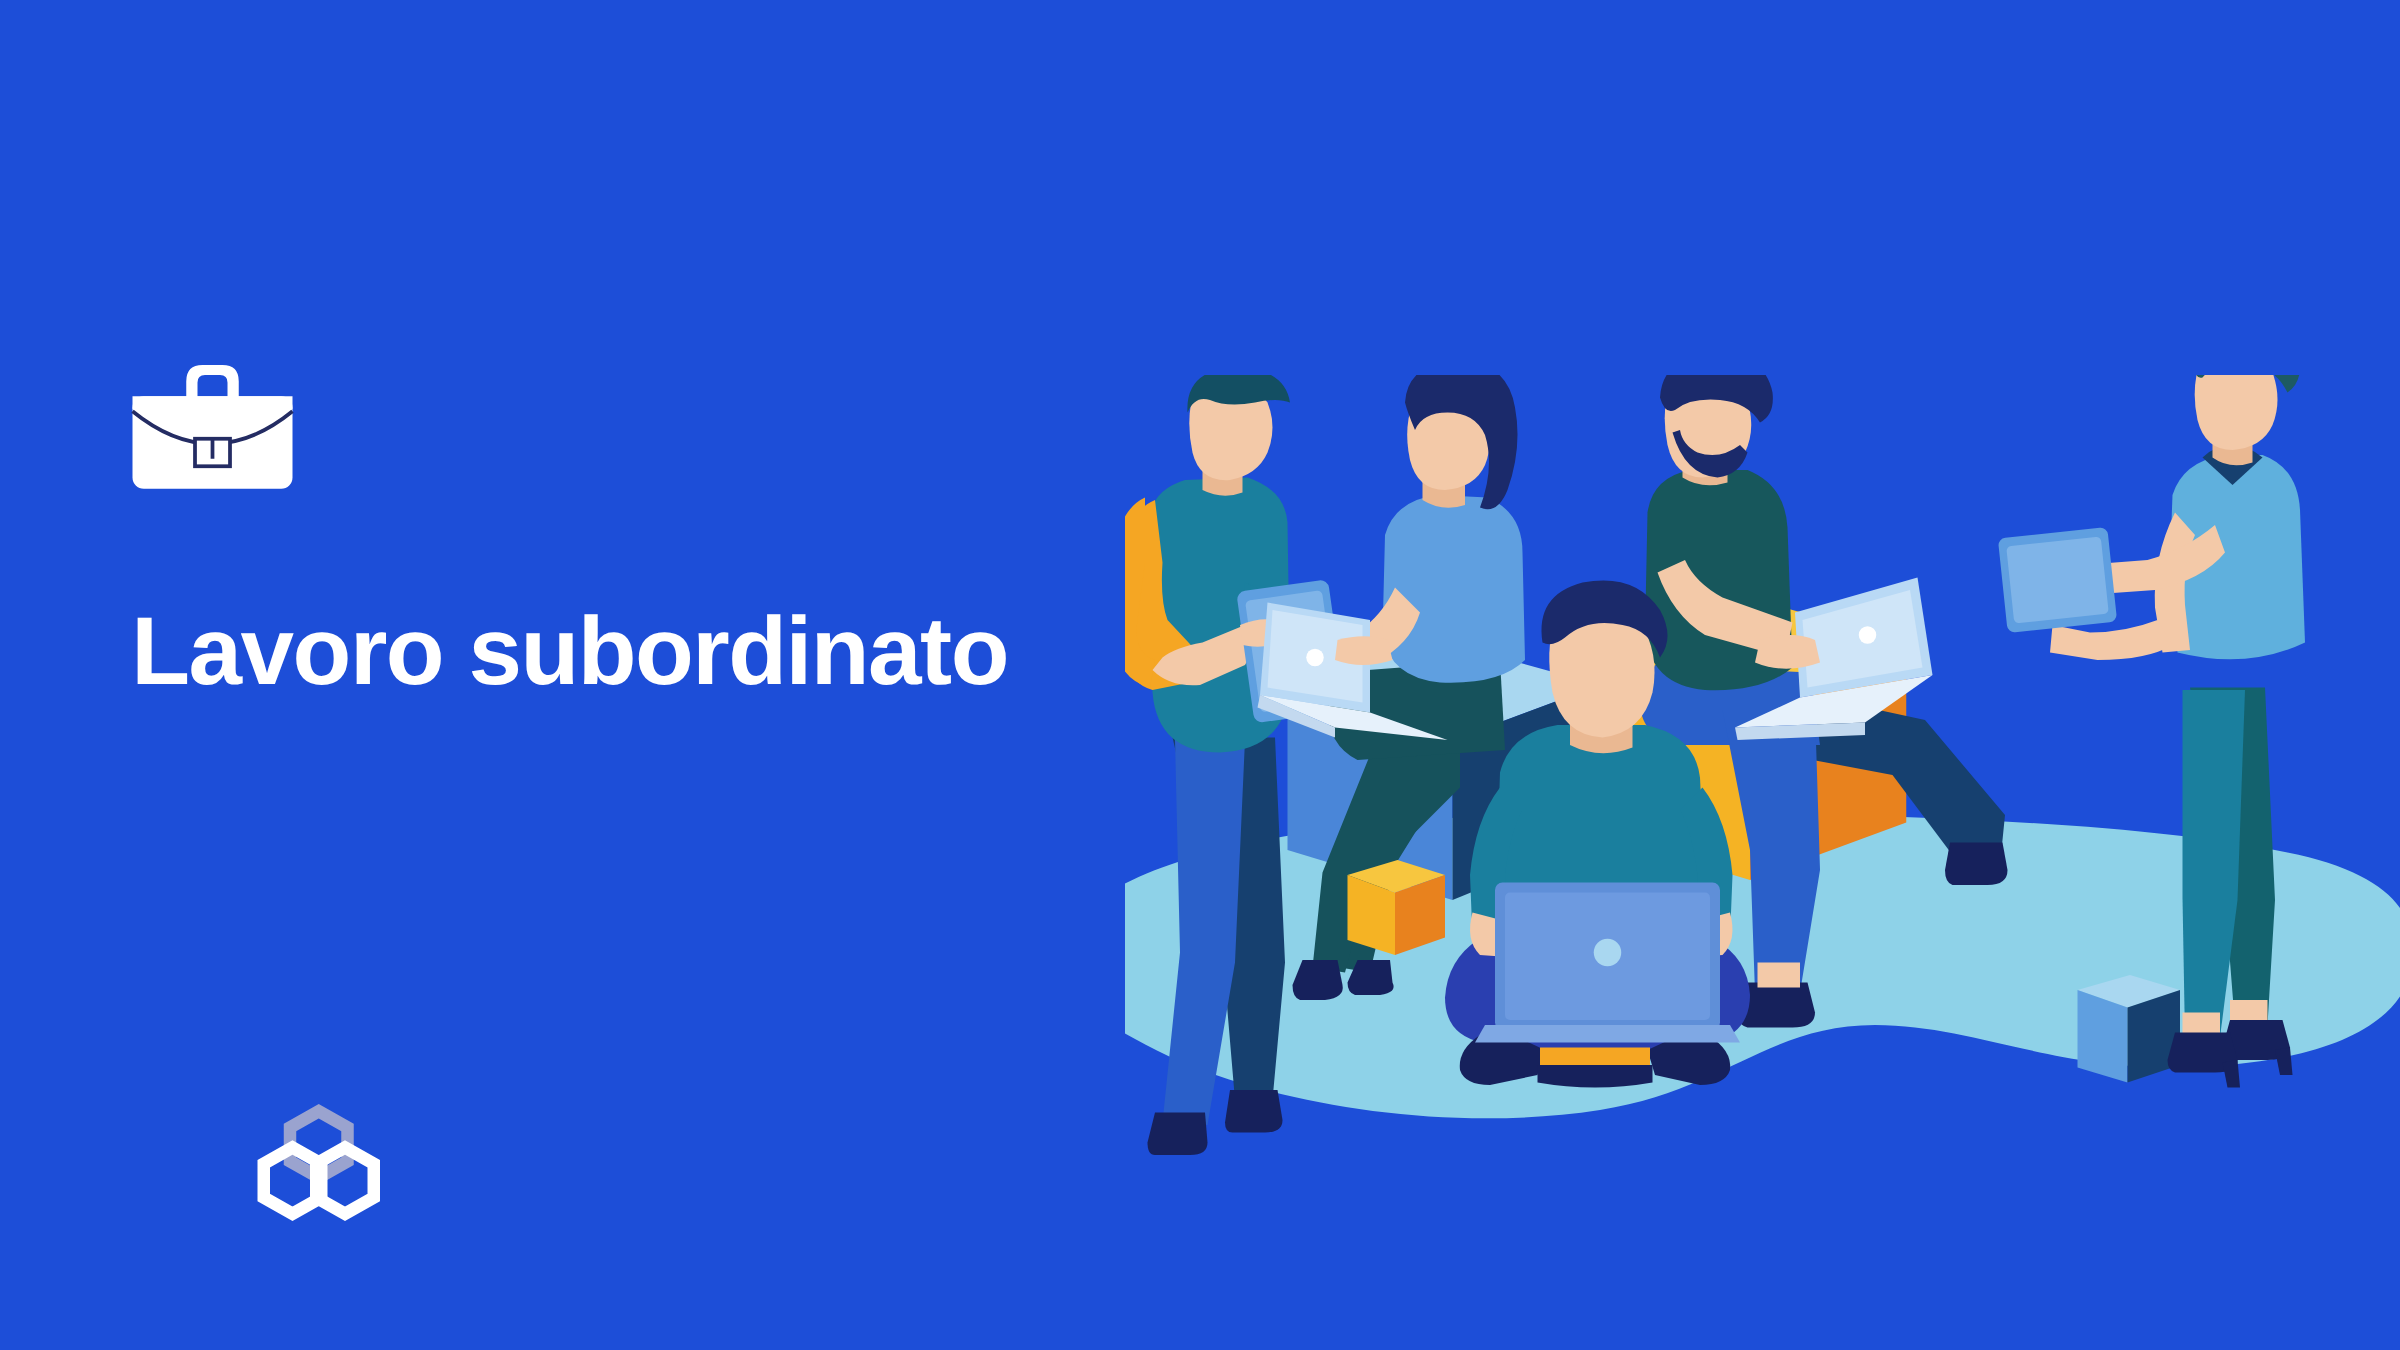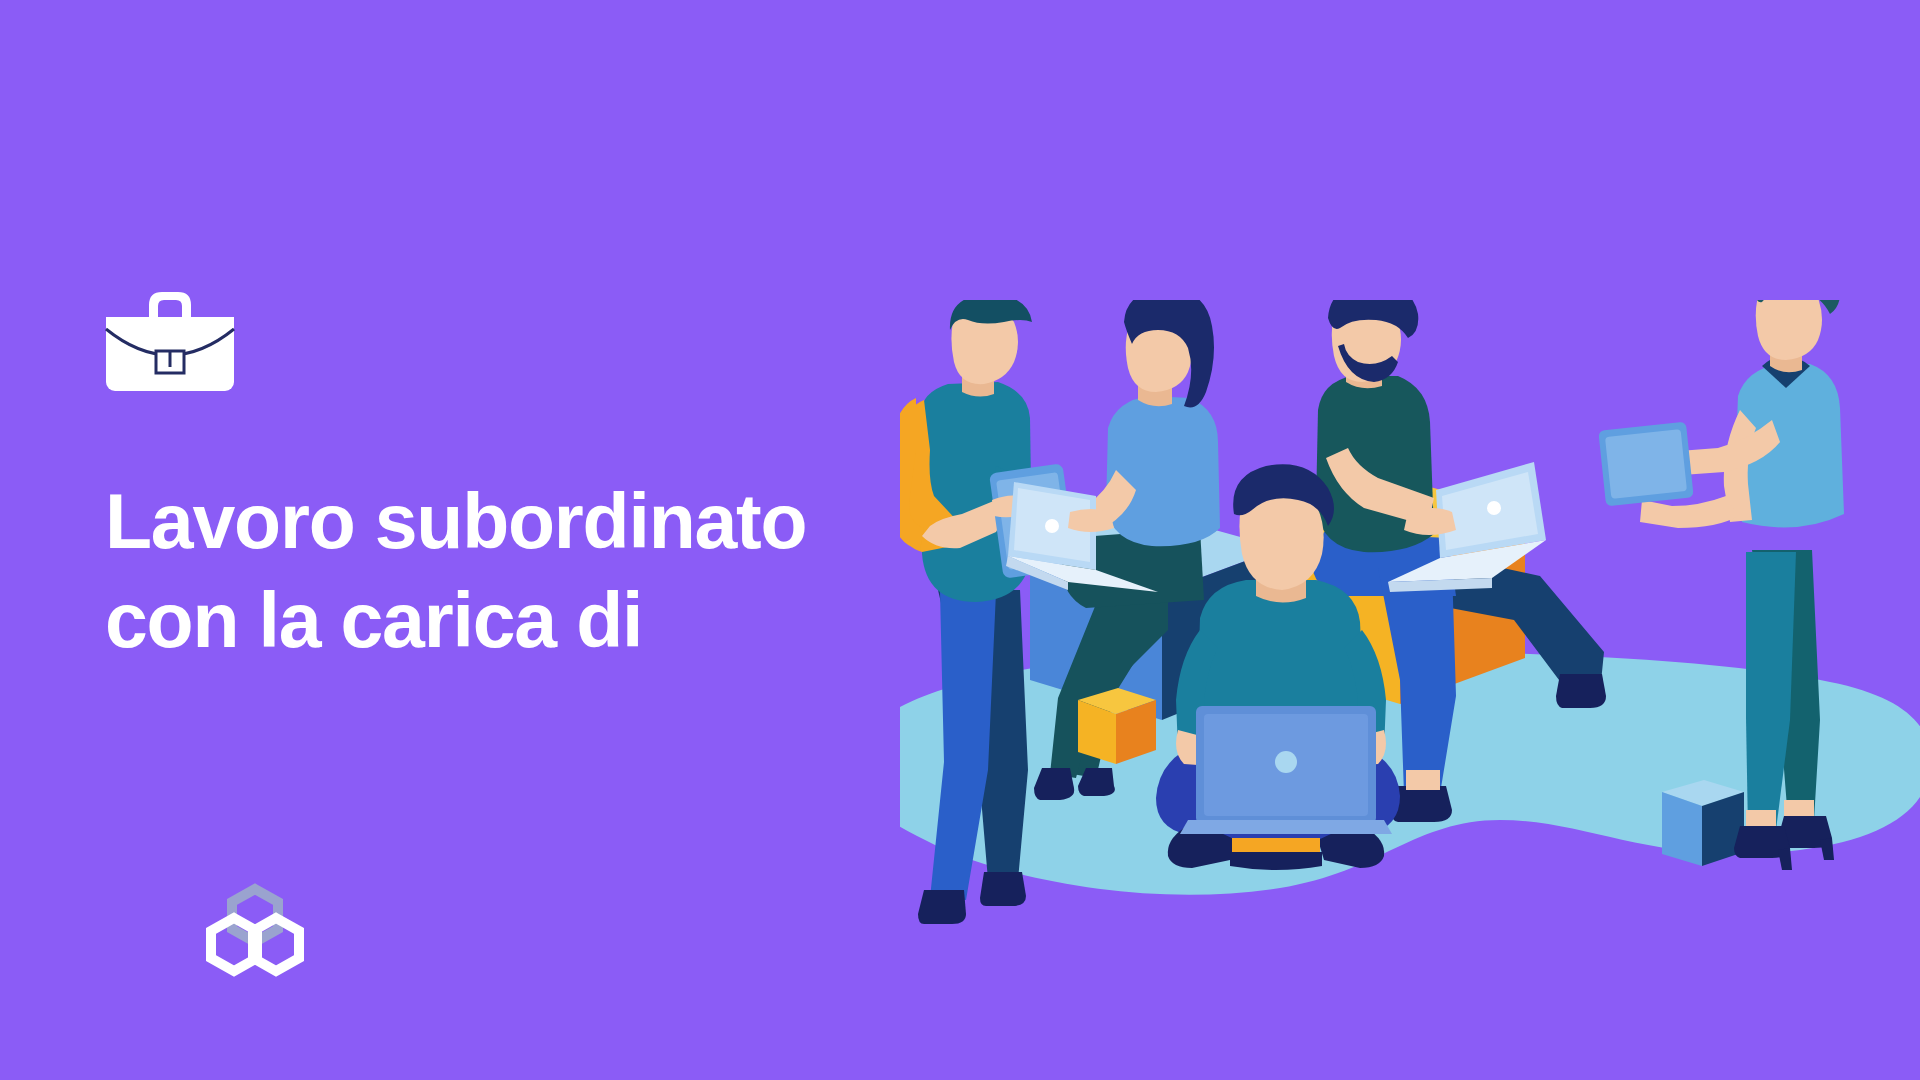--- a/index.html
+++ b/index.html
@@ -10,21 +10,21 @@
   body {
     width: 1920px;
     height: 1080px;
     overflow: hidden;
     font-family: "Liberation Sans", sans-serif;
   }
   .banner {
     position: relative;
     width: 1920px;
     height: 1080px;
-    background: #8b5cf6;
+    background: #1d4ed8;
     overflow: hidden;
   }
   
   .left-col {
     position: absolute;
     left: 104px;
     top: 0;
     width: 880px;
     height: 1080px;
   }
@@ -82,21 +82,20 @@
         <path d="M2 44 Q66 96 130 44 L130 34 L2 34 Z" fill="#ffffff"></path>
         <path d="M2 46 Q66 98 130 46" fill="none" stroke="#242c63" stroke-width="3"></path>
 
         <rect x="52" y="68" width="28" height="22" fill="#ffffff" stroke="#242c63" stroke-width="3"></rect>
         <line x1="66" y1="68" x2="66" y2="84" stroke="#242c63" stroke-width="3"></line>
       </svg>
     </div>
 
     <h1 class="headline">
       <span class="line">Lavoro subordinato</span>
-      <span class="line">con la carica di</span>
     </h1>
 
     <div class="brand-logo">
       <svg viewBox="0 0 110 110" width="110" height="110" aria-hidden="true">
         <g fill="none" stroke-width="10" stroke-linejoin="miter">
 
           <polygon points="55,11 78,24 78,51 55,64 32,51 32,24" stroke="#9aa3cf"></polygon>
 
           <polygon points="34,40 57,53 57,80 34,93 11,80 11,53" stroke="#ffffff"></polygon>
 

